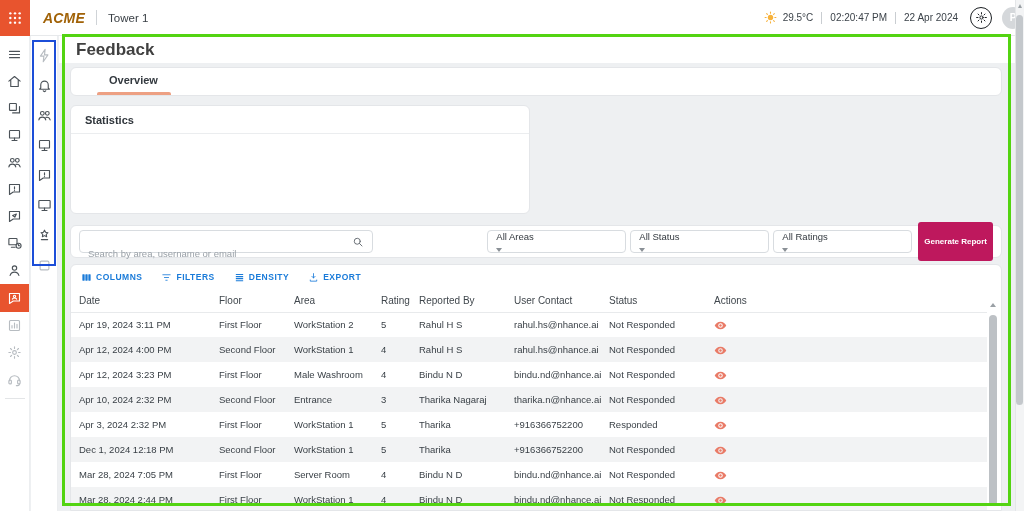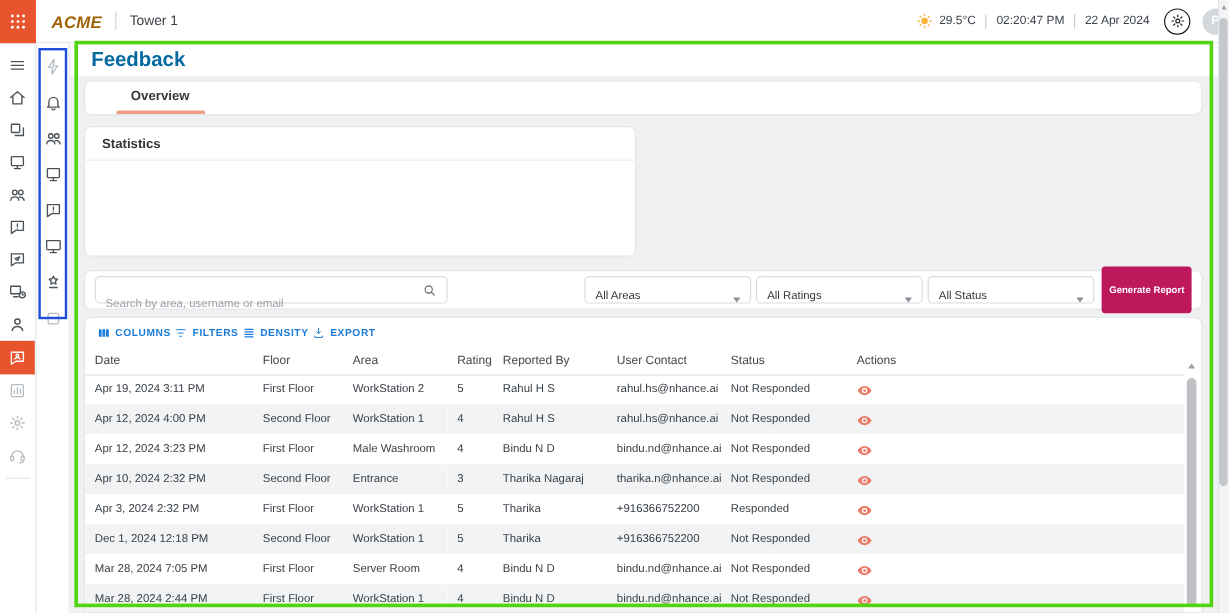--- a/index.html
+++ b/index.html
@@ -40,48 +40,48 @@
 
   
   .annot-green { position:absolute; left:62px; top:34px; width:949px; height:472px;
     border:3px solid #53d411; z-index:60; pointer-events:none; }
   .annot-blue { position:absolute; left:32px; top:40px; width:24px; height:226px;
     border:2px solid #1c4ed8; z-index:60; pointer-events:none; }
 
   
   .main { position:absolute; left:59px; top:36px; right:0; bottom:0; background:#eef0f2; }
   .title-bar { height:27px; background:#fff; display:flex; align-items:center; padding-left:17px; }
-  .page-title { font-size:17px; font-weight:800; color:#0369a1; }
+  .page-title { font-size:17px; font-weight:800; color:#404040; }
 
   .card { position:absolute; background:#fff; border:1px solid #e4e6e9; border-radius:6px; }
   .tab-card { left:11px; top:31px; width:932px; height:29px; display:flex; align-items:flex-end; padding-left:18px; }
   .tab { position:relative; font-size:11px; font-weight:600; color:#33393f; padding:0 4px 9px 4px; cursor:pointer;margin-left:16px; }
   .tab-underline { position:absolute; left:-8px; bottom:0; width:74px; height:3px; background:#eda083; border-radius:2px 2px 0 0; }
 
   .stats-card { left:11px; top:69px; width:460px; height:109px; }
   .stats-title { font-size:11px; font-weight:700; color:#2f353b; padding:8px 14px 7px 14px; border-bottom:1px solid #ebedef; }
   .stats-row { display:flex; padding-top:17px; }
   .stat { flex:1; text-align:center; }
   .stat-value { font-size:27px; font-weight:800; color:#16191d; line-height:1.1; }
   .stat-label { font-size:10.5px; color:#3f464d; margin-top:7px; }
 
   .filter-card { left:11px; top:189px; width:932px; height:33px; display:flex; align-items:center; padding:0 8px; }
   .search-wrap { width:294px; height:23px; border:1px solid #d8dce0; border-radius:4px; display:flex; align-items:center; background:#fff; }
   .search-wrap input { flex:1; border:none; outline:none; font-size:9.5px; color:#333; padding-left:8px; background:transparent; font-family:"Liberation Sans", sans-serif;margin-top:24px; }
   .search-wrap input::placeholder { color:#9aa1a8; }
   .search-icn { width:12px; height:12px; margin-right:8px; color:#5c636a; }
   .filter-spacer { flex:1; }
-  .select-box { width:139px; height:23px; border:1px solid #d8dce0; border-radius:4px; display:flex; align-items:flex-end;
-    justify-content:space-between; padding:0 8px; margin-left:4px; font-size:9.5px; color:#33393f; cursor:pointer; background:#fff; }
+  .select-box { width:139px; height:23px; border:1px solid #d8dce0; border-radius:4px; display:flex; align-items:flex-start;
+    justify-content:space-between; padding:0 8px; margin-left:4px; font-size:9.5px; color:#33393f; cursor:pointer; background:#fff;flex-direction:column; }
   .caret { width:0; height:0; border-left:3.5px solid transparent; border-right:3.5px solid transparent; border-top:4px solid #8a9096; }
   .report-btn { height:39px; margin-left:6px; padding:0 6px; background:#be185d; border:none; border-radius:3px;
     color:#fff; font-size:8px; font-weight:700; cursor:pointer; white-space:nowrap; font-family:"Liberation Sans", sans-serif; }
 
   .table-card { left:11px; top:228px; width:932px; height:247px; border-radius:6px 6px 0 0; overflow:hidden; }
-  .tb { height:24px; display:flex; align-items:center; gap:3px; padding-left:10px; }
+  .tb { height:24px; display:flex; align-items:center; gap:19px; padding-left:10px; }
   .tb-btn { display:flex; align-items:center; gap:4px; color:#1a7bd9; font-size:8.5px; font-weight:600;
     letter-spacing:.5px; cursor:pointer; background:none; border:none; font-family:"Liberation Sans", sans-serif; }
   .tb-btn .icn { width:11px; height:11px; }
   table.grid { width:calc(100% - 14px); border-collapse:collapse; table-layout:fixed; }
   table.grid th { height:23px; text-align:left; font-size:10px; font-weight:500; color:#40474d;
     border-bottom:1px solid #e8eaec; padding-left:8px; cursor:pointer; }
   table.grid td { height:25px; font-size:9.5px; color:#383f45; padding-left:8px; white-space:nowrap; overflow:hidden; }
   table.grid tbody tr:nth-child(even) { background:#f2f3f4; }
   .status-not-responded { color:#bdc43d; }
   .status-responded { color:#4da653; }
@@ -349,25 +349,25 @@
               <path d="M15 15l5 5"></path>
             </svg>
           </span>
       </div>
       <div class="filter-spacer"></div>
       <div class="select-box">
         <span>All Areas</span>
         <span class="caret"></span>
       </div>
       <div class="select-box">
+        <span>All Status</span>
+        <span class="caret"></span>
+      </div>
+      <div class="select-box">
         <span>All Ratings</span>
-        <span class="caret"></span>
-      </div>
-      <div class="select-box">
-        <span>All Status</span>
         <span class="caret"></span>
       </div>
       <button class="report-btn">Generate Report</button>
     </div>
 
     <div class="card table-card">
       <div class="tb">
           <button class="tb-btn">
             <span class="icn">
               <svg viewBox="0 0 24 24" fill="currentColor">

